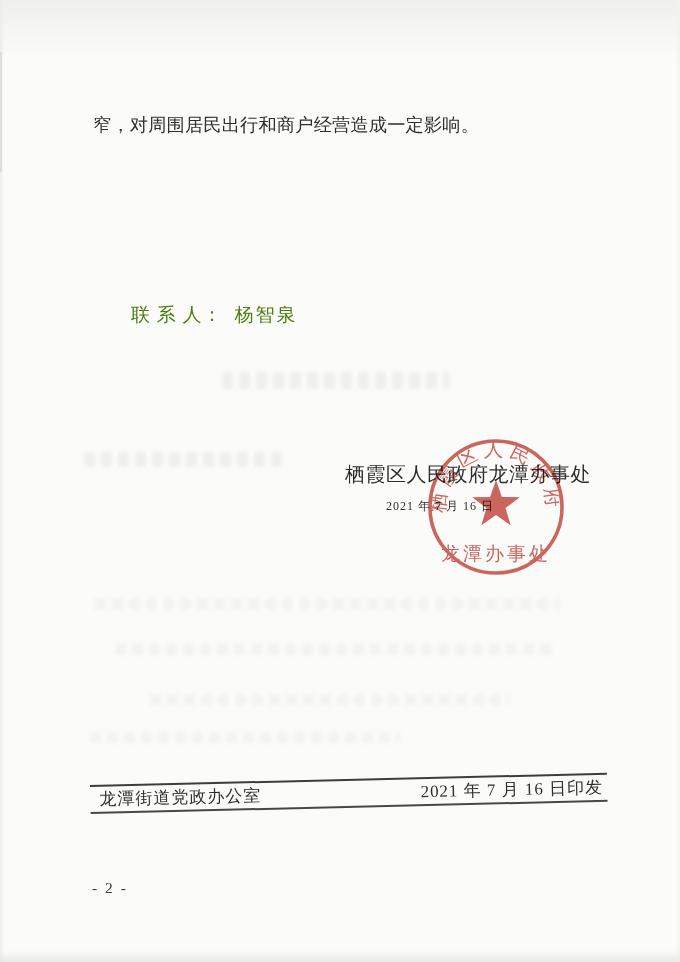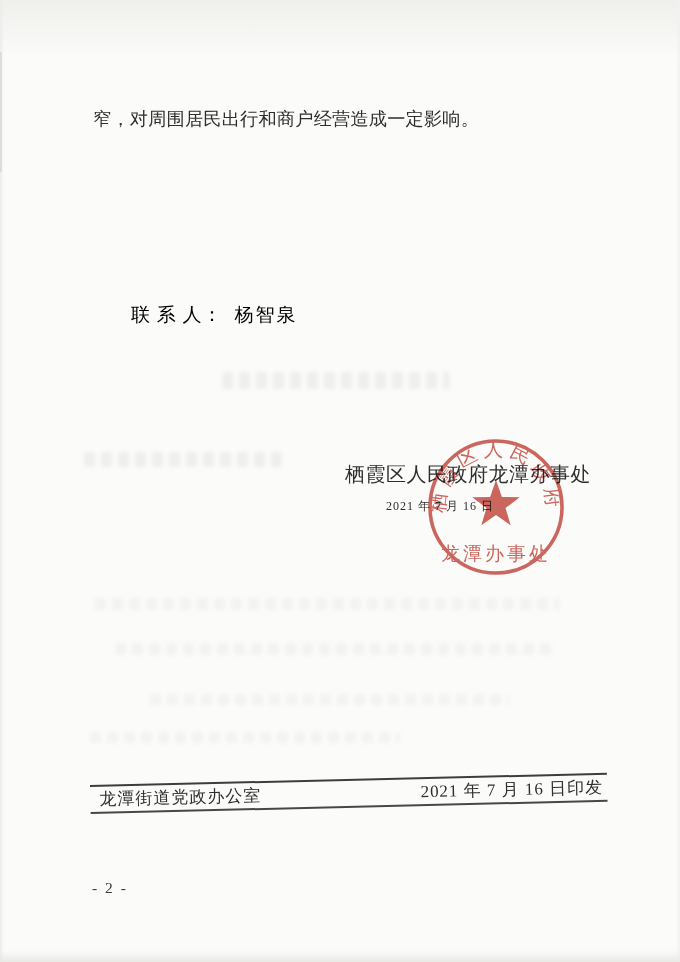--- a/index.html
+++ b/index.html
@@ -32,33 +32,33 @@
     position: absolute; left: 0; top: 52px; width: 2px; height: 120px;
     background: #cfd2d4; opacity: .6;
   }
   .edge-right {
     position: absolute; right: 0; top: 0; width: 4px; height: 962px;
     background: linear-gradient(270deg, #f1f1ef, rgba(251,251,249,0));
   }
 
   
   .body-text {
-    position: absolute; left: 93px; top: 103px; width: 506px;
+    position: absolute; left: 93px; top: 109px; width: 506px;
     font-size: 18.2px; line-height: 33.6px;
     text-align: justify; text-justify: inter-ideograph;
     letter-spacing: 0.2px;
     color: #2e2e2e;
   }
   .body-text p { margin: 0; }
   .body-text p.indent { text-indent: 37px; }
 
   
   .contact {
     position: absolute; left: 131px; top: 298px;
-    font-size: 19px; line-height: 34px; color: #000000;
+    font-size: 19px; line-height: 34px; color: #4d7c0f;
   }
   .contact .row { white-space: nowrap; }
   .contact .label { letter-spacing: 1px; }
   .contact .value { margin-left: 12px; letter-spacing: 2px; }
 
   
   .signature-org {
     position: absolute; left: 345px; top: 461px;
     font-size: 20px; letter-spacing: 0.5px; color: #2e2e2e;
     white-space: nowrap;

